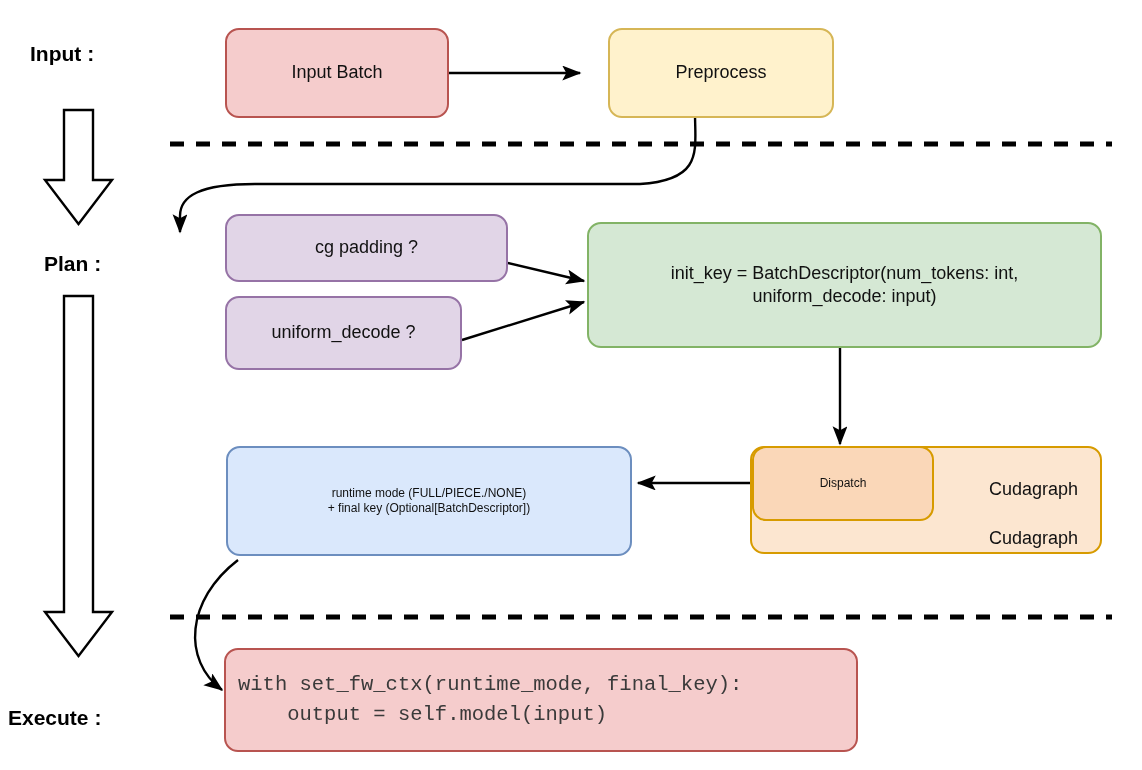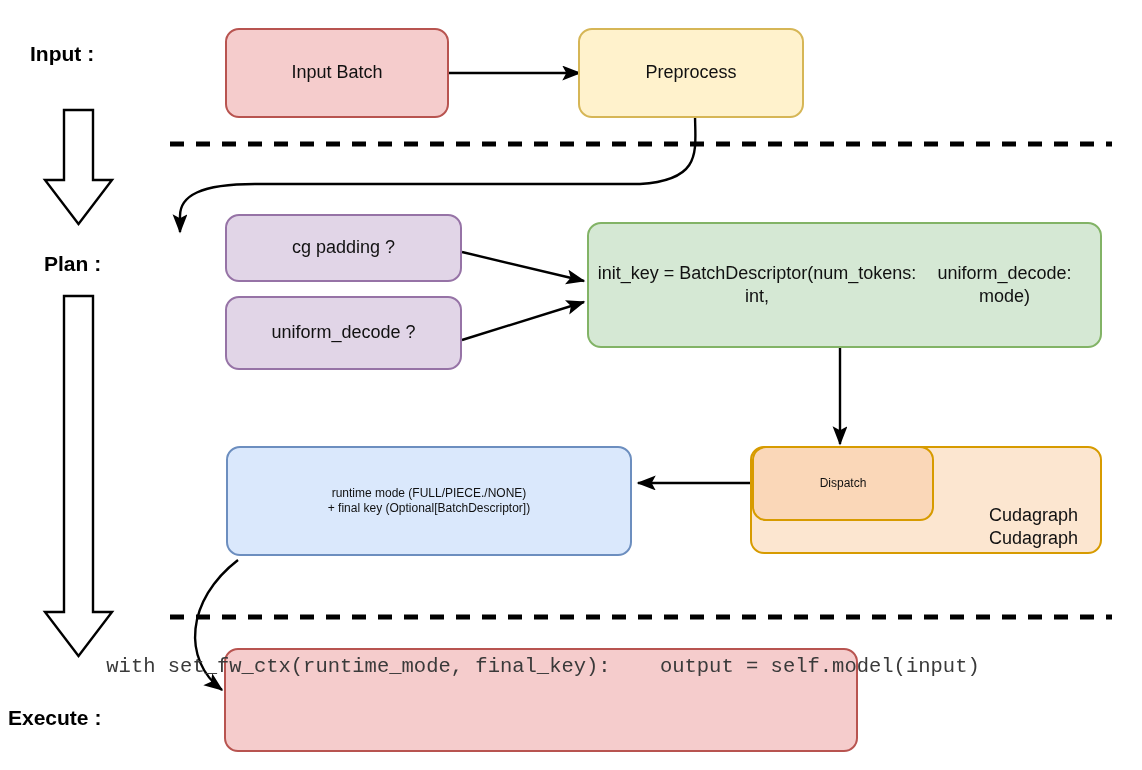--- a/index.html
+++ b/index.html
@@ -58,21 +58,21 @@
     text-align: left;
     white-space: pre;
     line-height: 1.45;
     padding-left: 12px;
   }
   .node.small-text { font-size: 12px; }
   .node-input        { background:#F5CCCC; border-color:#B85450; }
   .node-preprocess   { background:#FFF2CC; border-color:#D6B656; }
   .node-purple       { background:#E1D5E7; border-color:#9673A6; }
   .node-green        { background:#D5E8D4; border-color:#82B366; }
-  .node-orange-outer { background:#FCE6D0; border-color:#D79B00; }
+  .node-orange-outer { background:#FCE6D0; border-color:#D79B00;gap:26px; }
   .node-orange-inner { background:#FAD7B8; border-color:#D79B00; }
   .node-blue         { background:#DAE8FC; border-color:#6C8EBF; }
   .node-code         { background:#F5CCCC; border-color:#B85450; }
   .node-orange-outer { z-index: 1; }
   .node-orange-inner { z-index: 2; }
 </style>
 </head>
 <body>
 
 <div id="canvas">
@@ -108,49 +108,49 @@
   </svg>
 
   <div class="stage-label" style="left:30px; top:42px;">Input :</div>
   <div class="stage-label" style="left:44px; top:252px;">Plan :</div>
   <div class="stage-label" style="left:8px; top:672px;margin-top:34px;">Execute :</div>
 
   <div class="node node-input" style="left:225px; top:28px; width:224px; height:90px;">
     <span>Input Batch</span>
   </div>
 
-  <div class="node node-preprocess" style="left:578px; top:28px; width:226px; height:90px;">
+  <div class="node node-preprocess" style="left:608px; top:28px; width:226px; height:90px;">
     <span>Preprocess</span>
   </div>
 
-  <div class="node node-purple" style="left:225px; top:214px; width:237px; height:68px;">
+  <div class="node node-purple" style="left:225px; top:214px; width:283px; height:68px;">
     <span>cg padding ?</span>
   </div>
 
   <div class="node node-purple" style="left:225px; top:296px; width:237px; height:74px;">
     <span>uniform_decode ?</span>
   </div>
 
-  <div class="node node-green" style="left:587px; top:222px; width:515px; height:126px; flex-direction:row;">
+  <div class="node node-green" style="left:587px; top:222px; width:515px; height:126px; flex-direction:column;">
     <span>init_key = BatchDescriptor(num_tokens: int,</span>
-    <span>uniform_decode: mode)</span>
+    <span>uniform_decode: input)</span>
   </div>
 
   <div class="node node-orange-outer" style="left:750px; top:446px; width:352px; height:108px; justify-content:flex-end; padding-right:22px; flex-direction:column; align-items:flex-end;">
     <span>Cudagraph</span>
     <span>Cudagraph</span>
   </div>
 
   <div class="node node-orange-inner small-text" style="left:752px; top:446px; width:182px; height:75px;">
     <span>Dispatch</span>
   </div>
 
   <div class="node node-blue small-text" style="left:226px; top:446px; width:406px; height:110px; flex-direction:column;">
     <span>runtime mode (FULL/PIECE./NONE)</span>
     <span>+ final key (Optional[BatchDescriptor])</span>
   </div>
 
-  <div class="node node-code code" style="left:224px; top:648px; width:634px; height:104px; flex-direction:row; align-items:flex-start; justify-content:center;">
+  <div class="node node-code code" style="left:224px; top:648px; width:634px; height:104px; flex-direction:column; align-items:flex-start; justify-content:center;">
     <span>with set_fw_ctx(runtime_mode, final_key):</span>
     <span>    output = self.model(input)</span>
   </div>
 
 </div>
 
 </body></html>

